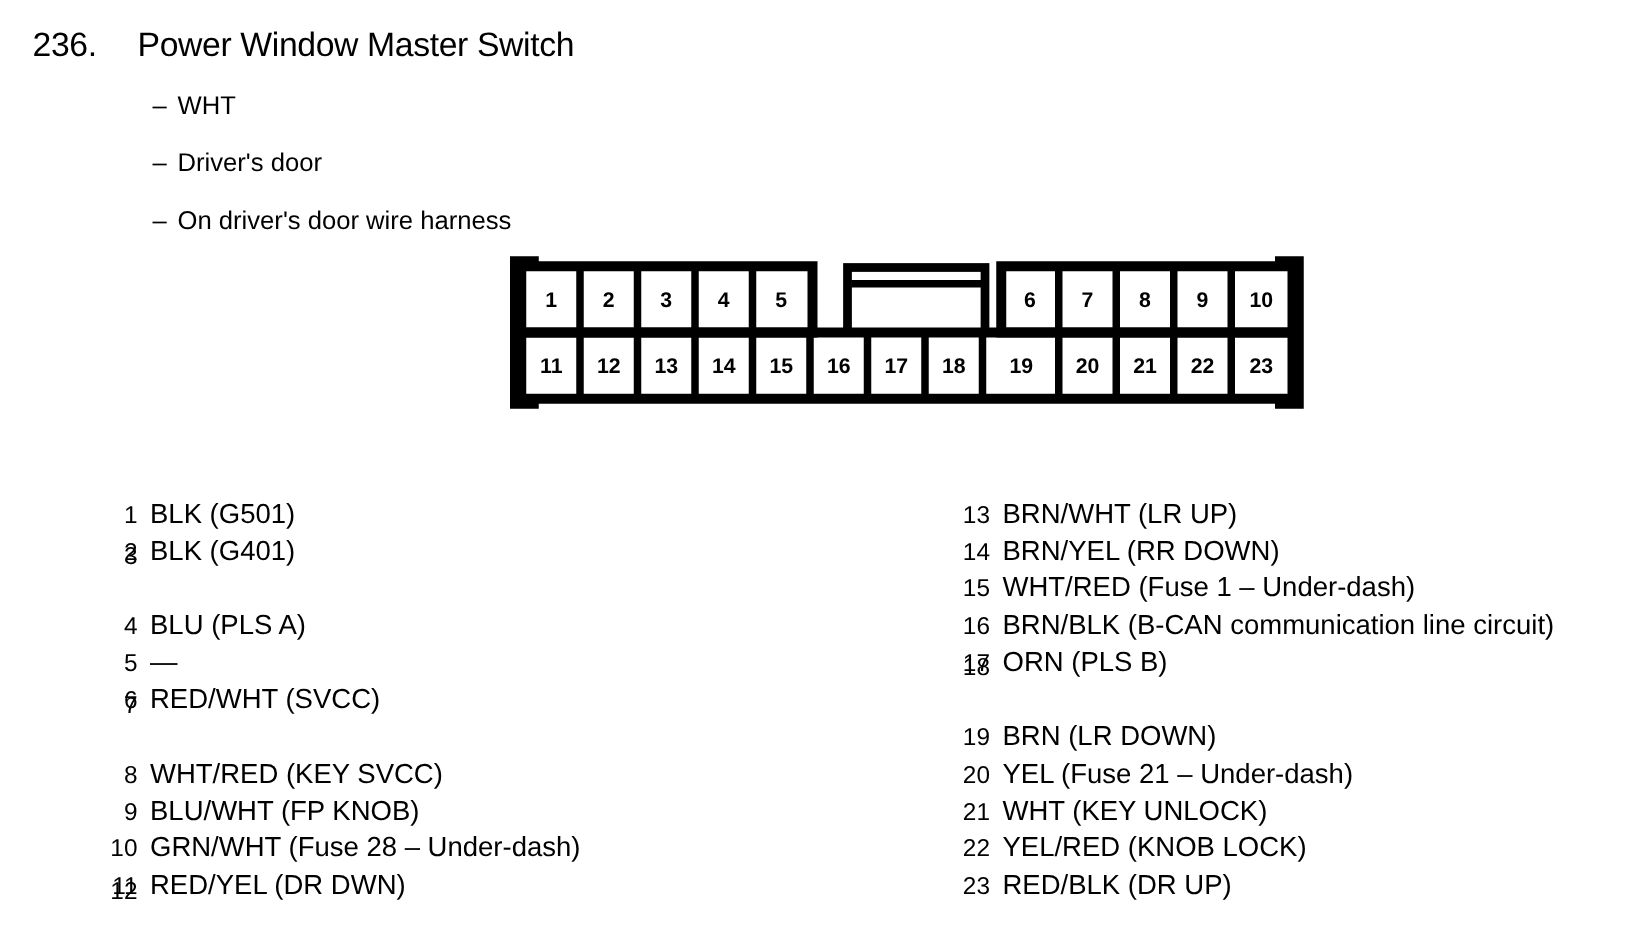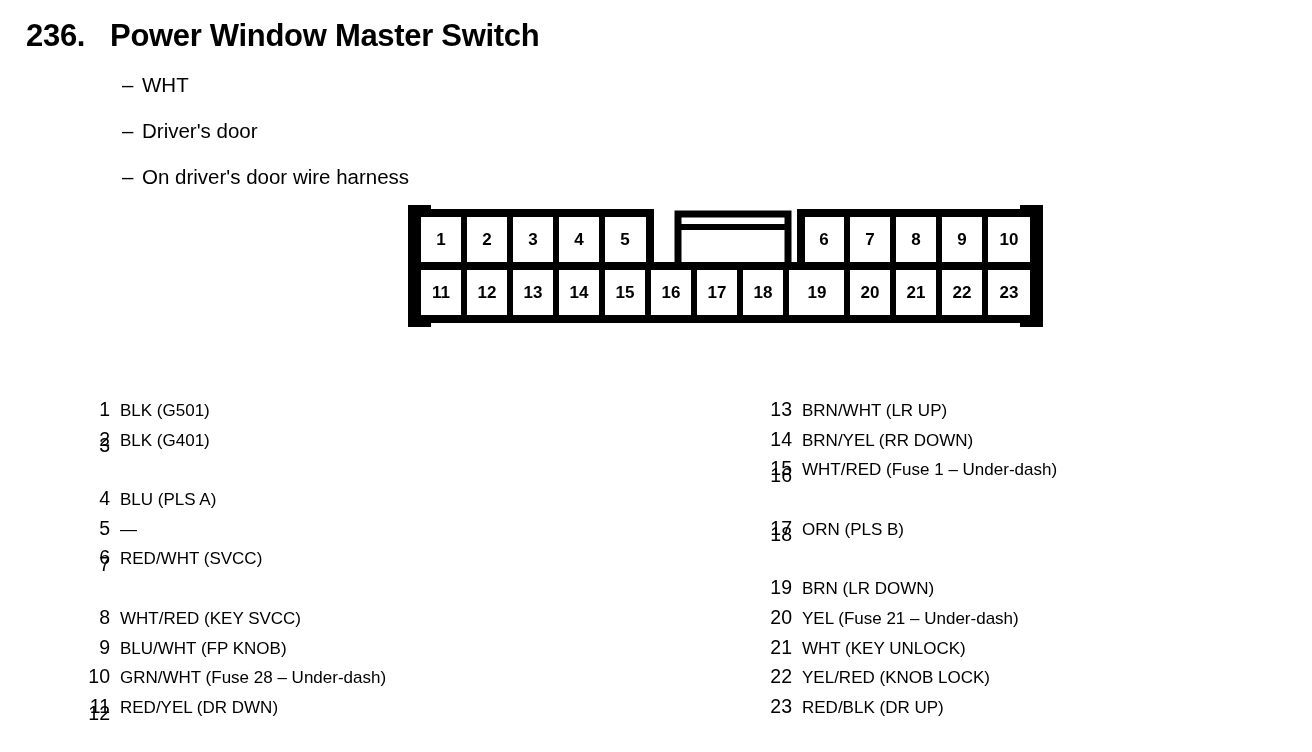--- a/index.html
+++ b/index.html
@@ -18,22 +18,22 @@
   }
 
   
   #header-block {
     position: absolute;
     left: 26px;
     top: 18px;
     width: 900px;
   }
   #page-title {
-    font-size: 31px;
-    font-weight: bold;
+    font-size: 27px;
+    font-weight: normal;
     line-height: 36px;
     letter-spacing: -0.3px;
     white-space: nowrap;
   }
   #page-title .title-num {
     display: inline-block;
     min-width: 84px;
   }
   #subtitle-list {
     margin: 6px 0 0 96px;
@@ -87,21 +87,21 @@
     white-space: nowrap;
   }
   .pin-row .pin-no {
     width: 34px;
     text-align: right;
     font-size: 19.5px;
     flex: 0 0 34px;
   }
   .pin-row .pin-label {
     padding-left: 10px;
-    font-size: 17px;
+    font-size: 22px;
     margin-top: 24px;
   }
 </style>
 </head>
 <body>
 
 <div id="header-block">
   <div id="page-title">
     <span class="title-num">236.</span><span>Power Window Master Switch</span>
   </div>
@@ -235,20 +235,21 @@
   <div class="pin-row">
       <span class="pin-no">14</span>
       <span class="pin-label">BRN/YEL (RR DOWN)</span>
     </div>
   <div class="pin-row">
       <span class="pin-no">15</span>
       <span class="pin-label">WHT/RED (Fuse 1 – Under-dash)</span>
     </div>
   <div class="pin-row">
       <span class="pin-no">16</span>
+      <span class="pin-label">BRN/BLK (B-CAN communication line circuit)</span>
     </div>
   <div class="pin-row">
       <span class="pin-no">17</span>
       <span class="pin-label">ORN (PLS B)</span>
     </div>
   <div class="pin-row">
       <span class="pin-no">18</span>
     </div>
   <div class="pin-row">
       <span class="pin-no">19</span>

